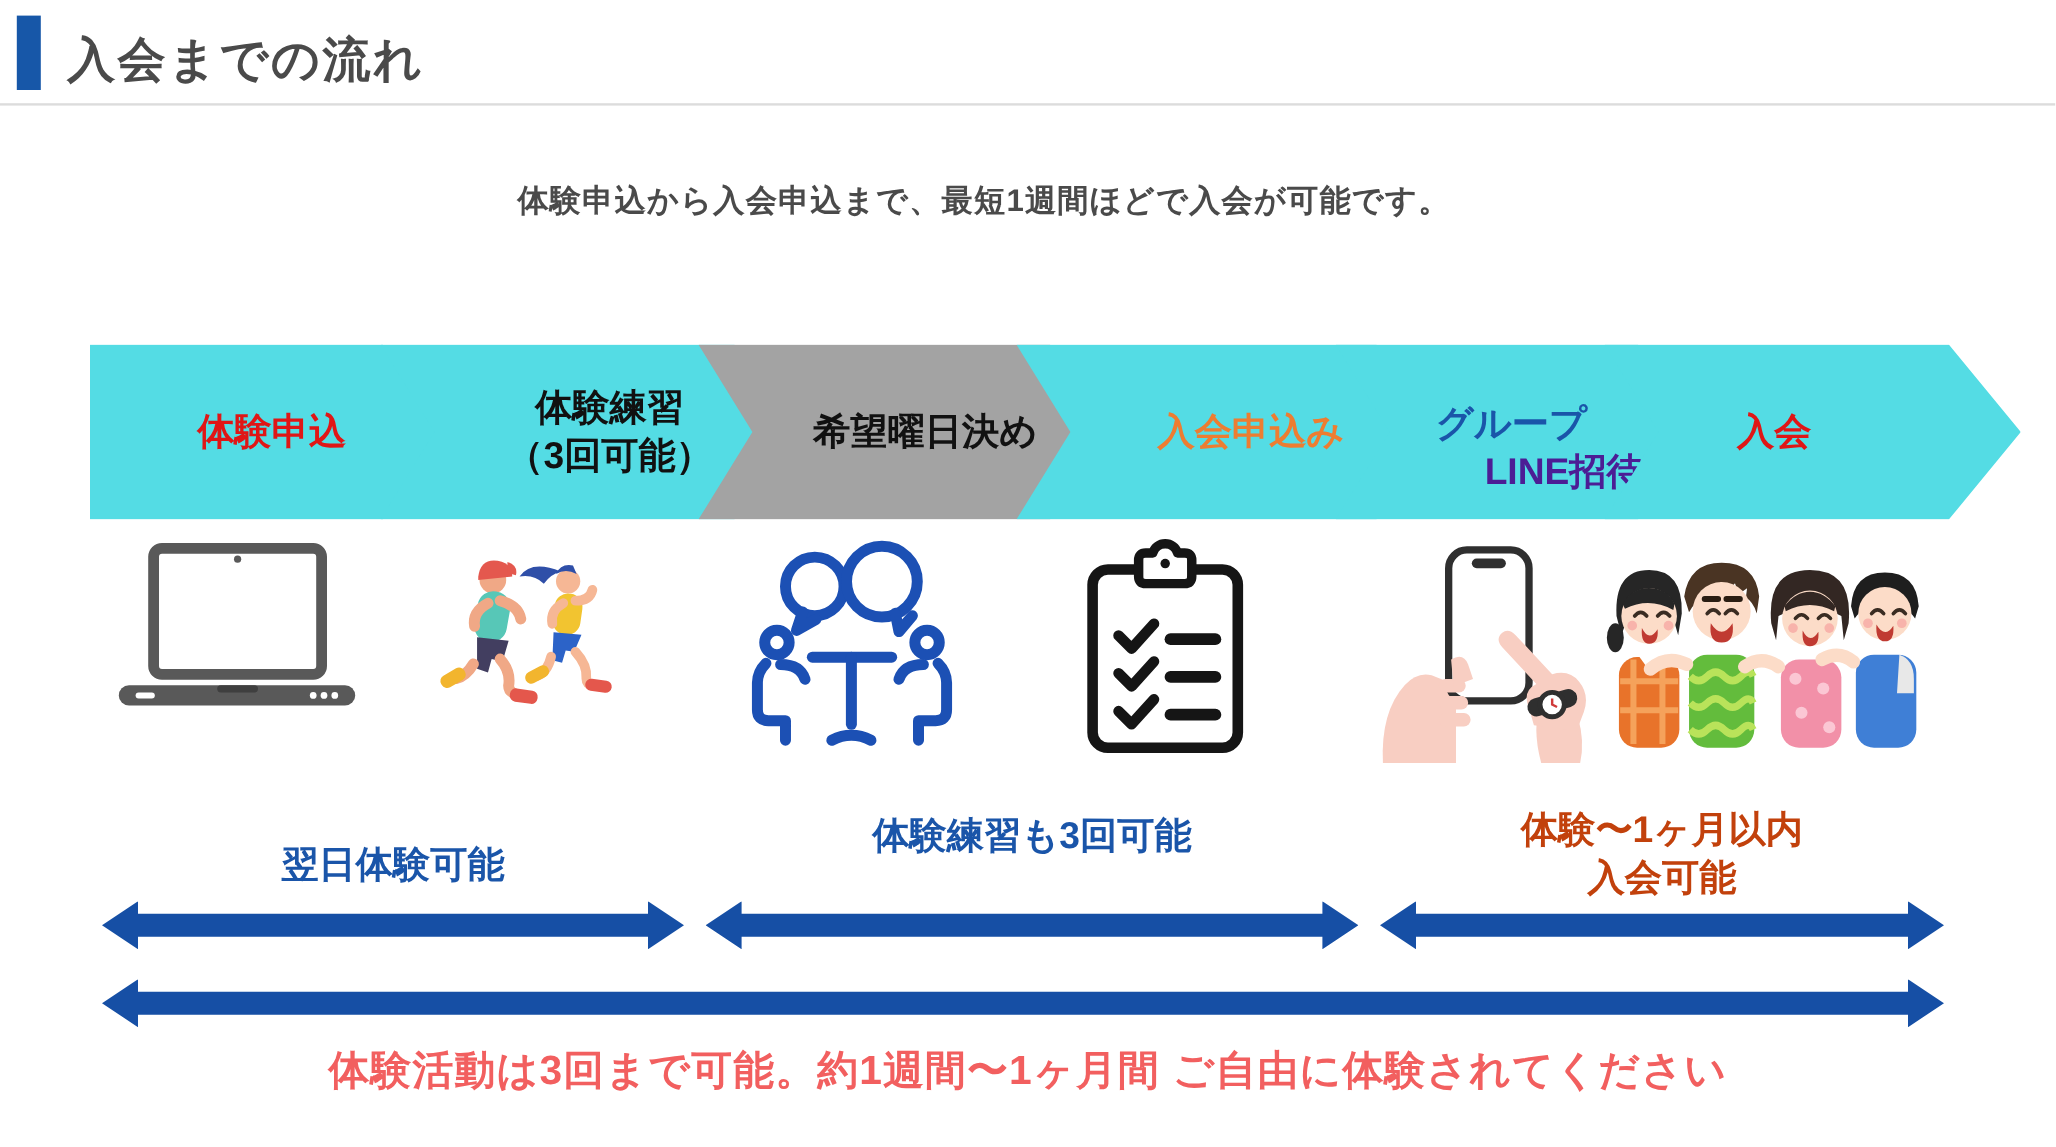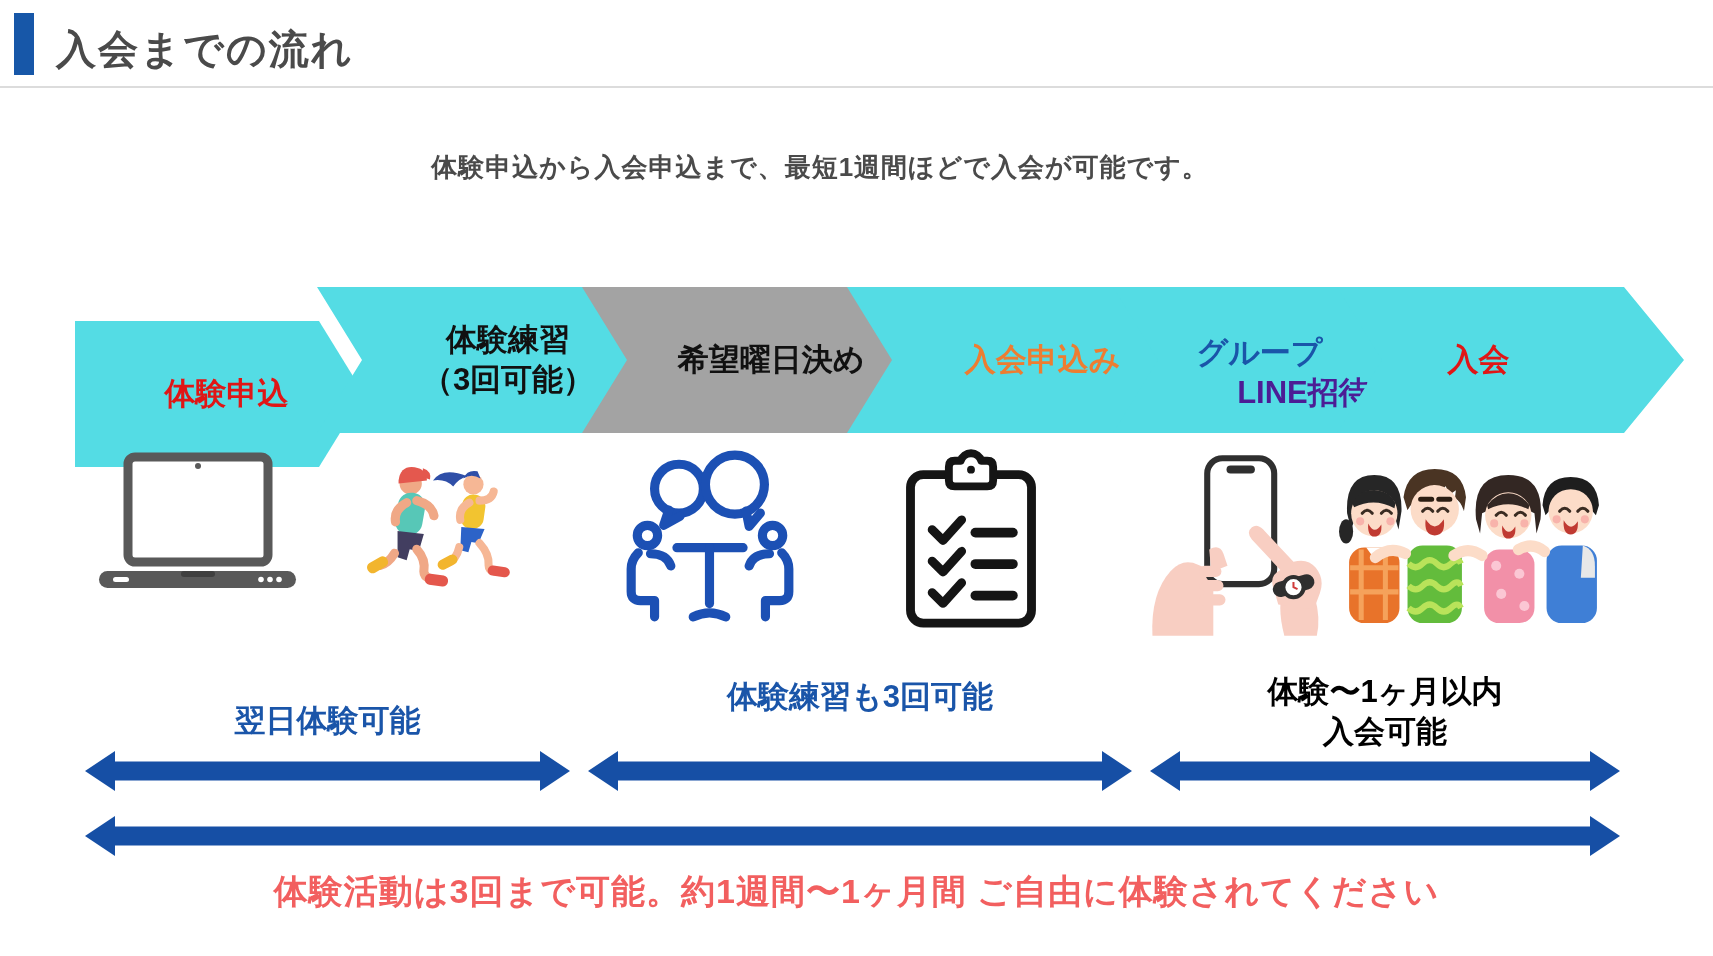--- a/index.html
+++ b/index.html
@@ -11,21 +11,21 @@
   .accent-bar{position:absolute;left:14px;top:13px;width:20px;height:62px;background:#1757A8;}
   .page-title{position:absolute;left:56px;top:22px;font-size:40px;font-weight:700;color:#4A4A4A;letter-spacing:2px;}
   .header-rule{position:absolute;left:0;top:86px;width:1713px;height:2px;background:#DCDCDC;}
   
   .subtitle{position:absolute;left:0;top:150px;width:1640px;text-align:center;
     font-size:26px;font-weight:700;color:#4A4A4A;letter-spacing:1px;}
   
   .flow-band{position:absolute;left:0;top:287px;width:1713px;height:146px;}
   .seg{position:absolute;top:0;height:146px;background:#54DCE4;display:flex;flex-direction:column;
        align-items:center;justify-content:center;font-weight:700;font-size:31px;line-height:1.3;text-align:center;}
-  .seg-first{clip-path:polygon(0 0,calc(100% - 45px) 0,100% 50%,calc(100% - 45px) 100%,0 100%);margin-top:34px;}
+  .seg-first{clip-path:polygon(0 0,calc(100% - 45px) 0,100% 50%,calc(100% - 45px) 100%,0 100%);}
   .seg-mid{clip-path:polygon(0 0,calc(100% - 45px) 0,100% 50%,calc(100% - 45px) 100%,0 100%,45px 50%);}
   .seg-last{clip-path:polygon(0 0,calc(100% - 60px) 0,100% 50%,calc(100% - 60px) 100%,0 100%,45px 50%);}
   .s1{left:75px;width:275px;padding-left:14px;}
   .s2{left:317px;width:298px;padding-left:42px;}
   .s3{left:582px;width:298px;padding-left:40px;}
   .s4{left:847px;width:299px;padding-left:46px;}
   .s5{left:1113px;width:257px;padding-left:40px;}
   .s6{left:1337px;width:283px;padding-left:0;padding-right:64px;}
   .s5 .l1{transform:translateX(-22px);margin-top:26px;}
   .s5 .l2{transform:translateX(22px);}
@@ -238,21 +238,21 @@
       <path d="M208 94 q-12 -10 -26 -2" fill="none" stroke="#FCDCC8" stroke-width="11" stroke-linecap="round"></path>
     </svg>
   </div>
 
   <div class="phase-label p1" style="color: rgb(26, 85, 169);">
     <div>翌日体験可能</div>
   </div>
   <div class="phase-label p2" style="color: rgb(26, 85, 169);">
     <div>体験練習も3回可能</div>
   </div>
-  <div class="phase-label p3" style="color: #000000;">
+  <div class="phase-label p3" style="color: #c2410c;">
     <div>体験〜1ヶ月以内</div>
     <div>入会可能</div>
   </div>
 
   <div class="dbl-arrow a1" style="background-color: rgb(22, 79, 165);"></div>
   <div class="dbl-arrow a2" style="background-color: rgb(22, 79, 165);"></div>
   <div class="dbl-arrow a3" style="background-color: rgb(22, 79, 165);"></div>
   <div class="dbl-arrow a4" style="background-color: rgb(22, 79, 165);"></div>
 
   <div class="bottom-note" style="color: rgb(242, 95, 95);">体験活動は3回まで可能。約1週間〜1ヶ月間 ご自由に体験されてください</div>

